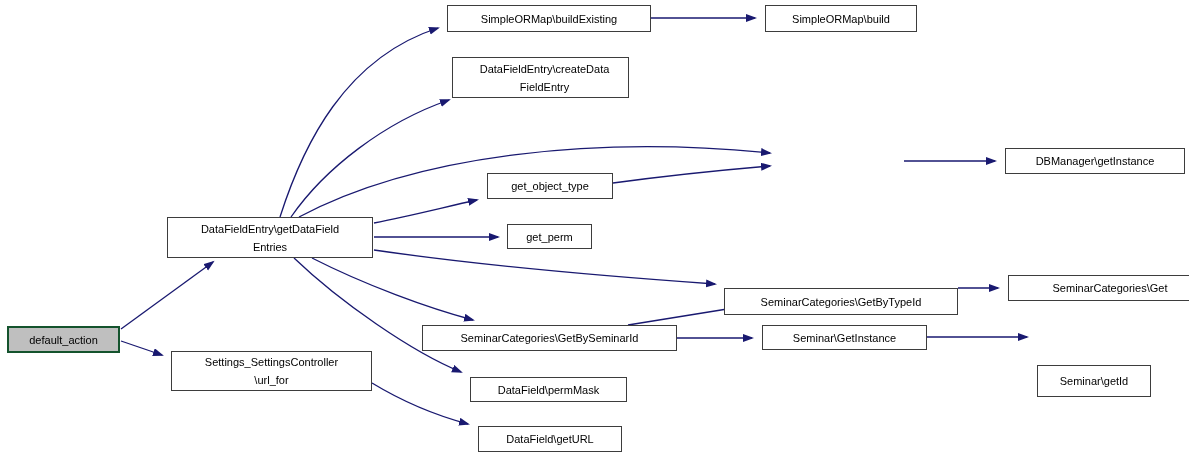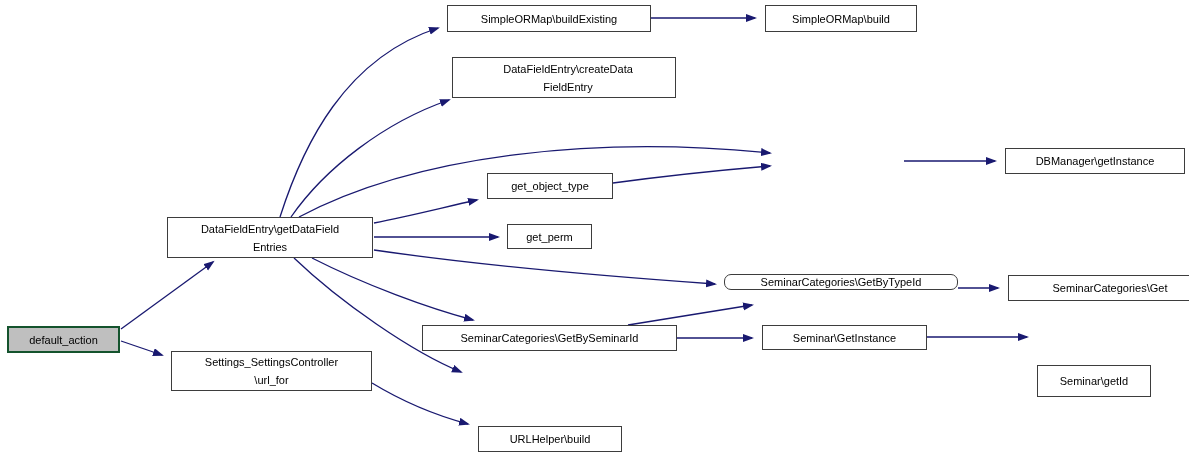--- a/index.html
+++ b/index.html
@@ -71,36 +71,37 @@
   <div class="node" style="left:167px;top:217px;width:206px;height:41px;">DataFieldEntry\getDataField
 Entries</div>
 
   <div class="node" style="left:171px;top:351px;width:201px;height:40px;">Settings_SettingsController
 \url_for</div>
 
   <div class="node" style="left:447px;top:5px;width:204px;height:27px;">SimpleORMap\buildExisting</div>
 
   <div class="node" style="left:765px;top:5px;width:152px;height:27px;">SimpleORMap\build</div>
 
-  <div class="node" style="left:452px;top:57px;width:224px;height:41px;padding-left:8px;">DataFieldEntry\createData
+  <div class="node" style="left:452px;top:57px;width:177px;height:41px;padding-left:8px;">DataFieldEntry\createData
 FieldEntry</div>
 
 
   <div class="node" style="left:1005px;top:148px;width:180px;height:26px;">DBManager\getInstance</div>
 
   <div class="node" style="left:487px;top:173px;width:126px;height:26px;">get_object_type</div>
 
   <div class="node" style="left:507px;top:224px;width:85px;height:25px;">get_perm</div>
 
-  <div class="node" style="left:724px;top:274px;width:234px;height:16px;border-radius:7px;">SeminarCategories\GetByTypeId</div>
+  <div class="node" style="left:724px;top:288px;width:234px;height:27px;">SeminarCategories\GetByTypeId</div>
 
   <div class="node" style="left:1008px;top:275px;width:204px;height:26px;text-align:right;">SeminarCategories\Get</div>
 
   <div class="node" style="left:422px;top:325px;width:255px;height:26px;">SeminarCategories\GetBySeminarId</div>
 
   <div class="node" style="left:762px;top:325px;width:165px;height:25px;">Seminar\GetInstance</div>
 
   <div class="node" style="left:1037px;top:325px;width:114px;height:32px;margin-top:40px;">Seminar\getId</div>
 
+  <div class="node" style="left:470px;top:377px;width:157px;height:25px;">DataField\permMask</div>
 
-  <div class="node" style="left:478px;top:426px;width:144px;height:26px;">URLHelper\build</div>
+  <div class="node" style="left:478px;top:426px;width:144px;height:26px;">DataField\getURL</div>
 
 </div>
 
 </body></html>

